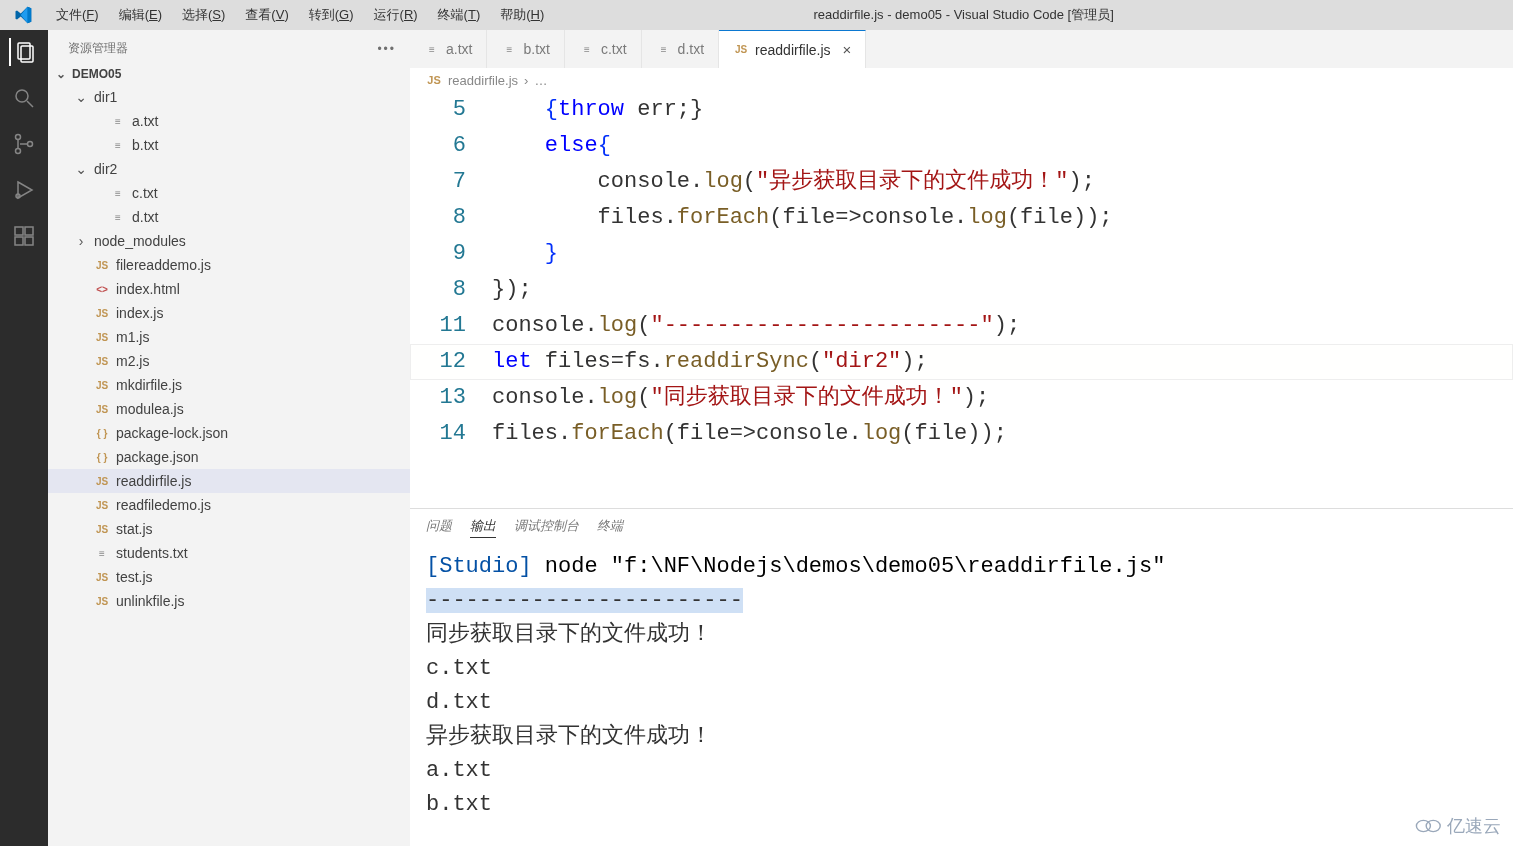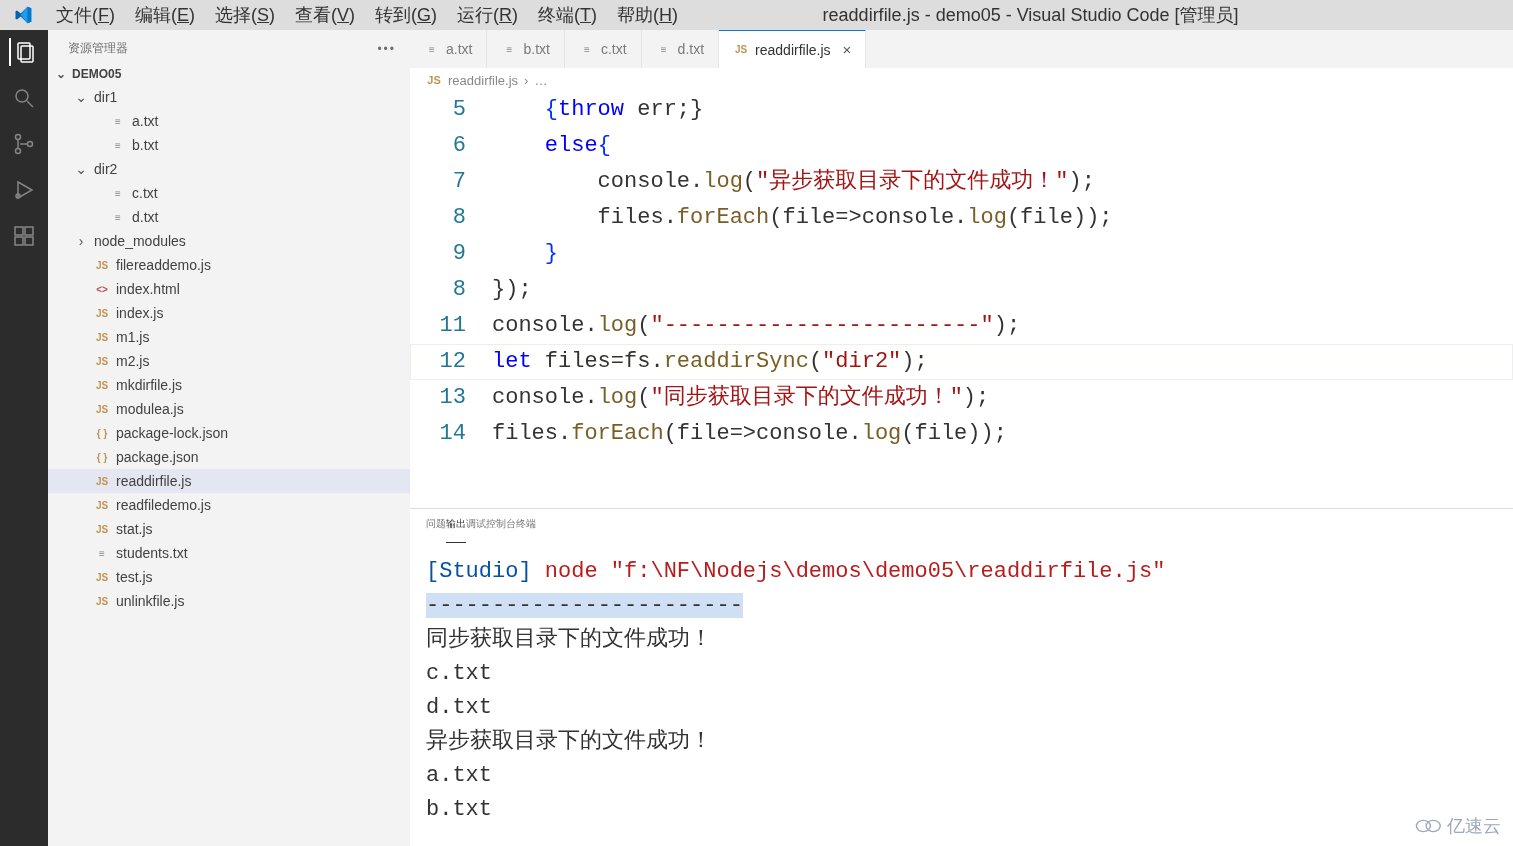--- a/index.html
+++ b/index.html
@@ -14,21 +14,21 @@
     display: flex;
     flex-direction: column;
   }
   
   .titlebar {
     height: 30px;
     background: #dddddd;
     display: flex;
     align-items: center;
     color: #333;
-    font-size: 18px;
+    font-size: 13px;
   }
   .titlebar .logo { width: 46px; display:flex; justify-content:center; }
   .titlebar .logo svg { width:18px; height:18px; }
   .menu { display:flex; }
   .menu-item { padding: 4px 10px; cursor: default; }
   .menu-item u { text-decoration: underline; }
   .title-center { flex: 1; text-align: center; color: #333; }
   
   .main { flex:1; display:flex; height: calc(100% - 30px); }
   .activitybar {
@@ -84,25 +84,25 @@
   .tok-br { color:#0431fa; }
   .current-line { background:#fffffe; box-shadow: inset 0 0 0 1px #eee; }
   
   .panel {
     height: 338px;
     border-top: 1px solid #ddd;
     display:flex;
     flex-direction:column;
     background:#fff;
   }
-  .panel-tabs { display:flex; gap:0; padding: 8px 16px 6px 16px; font-size:10px; color:#777; }
-  .panel-tab.active { color:#333; border-bottom:1px solid #333; padding-bottom:11px; }
+  .panel-tabs { display:flex; gap:18px; padding: 8px 16px 6px 16px; font-size:13px; color:#777;font-style:italic; }
+  .panel-tab.active { color:#333; border-bottom:1px solid #333; padding-bottom:2px; }
   .terminal { flex:1; padding: 6px 16px; font-family: Consolas,"Courier New",monospace; font-size:22px; line-height:34px; color:#333; overflow:hidden; }
   .term-blue { color:#0451a5; }
-  .term-red { color:#b91c1c;margin-top:26px; }
+  .term-red { color:#000000;margin-top:26px; }
   .term-hl { background:#cfe0f5; }
   .watermark { position:fixed; right:12px; bottom:8px; color:#9aa8ba; font-size:18px; font-family:sans-serif; display:flex; align-items:center; gap:4px;margin-top:44px; }
   .watermark svg { width:28px; height:20px; }
 </style>
 </head>
 <body>
 
 <div class="titlebar">
   <div class="logo">
     <svg viewBox="0 0 24 24">

